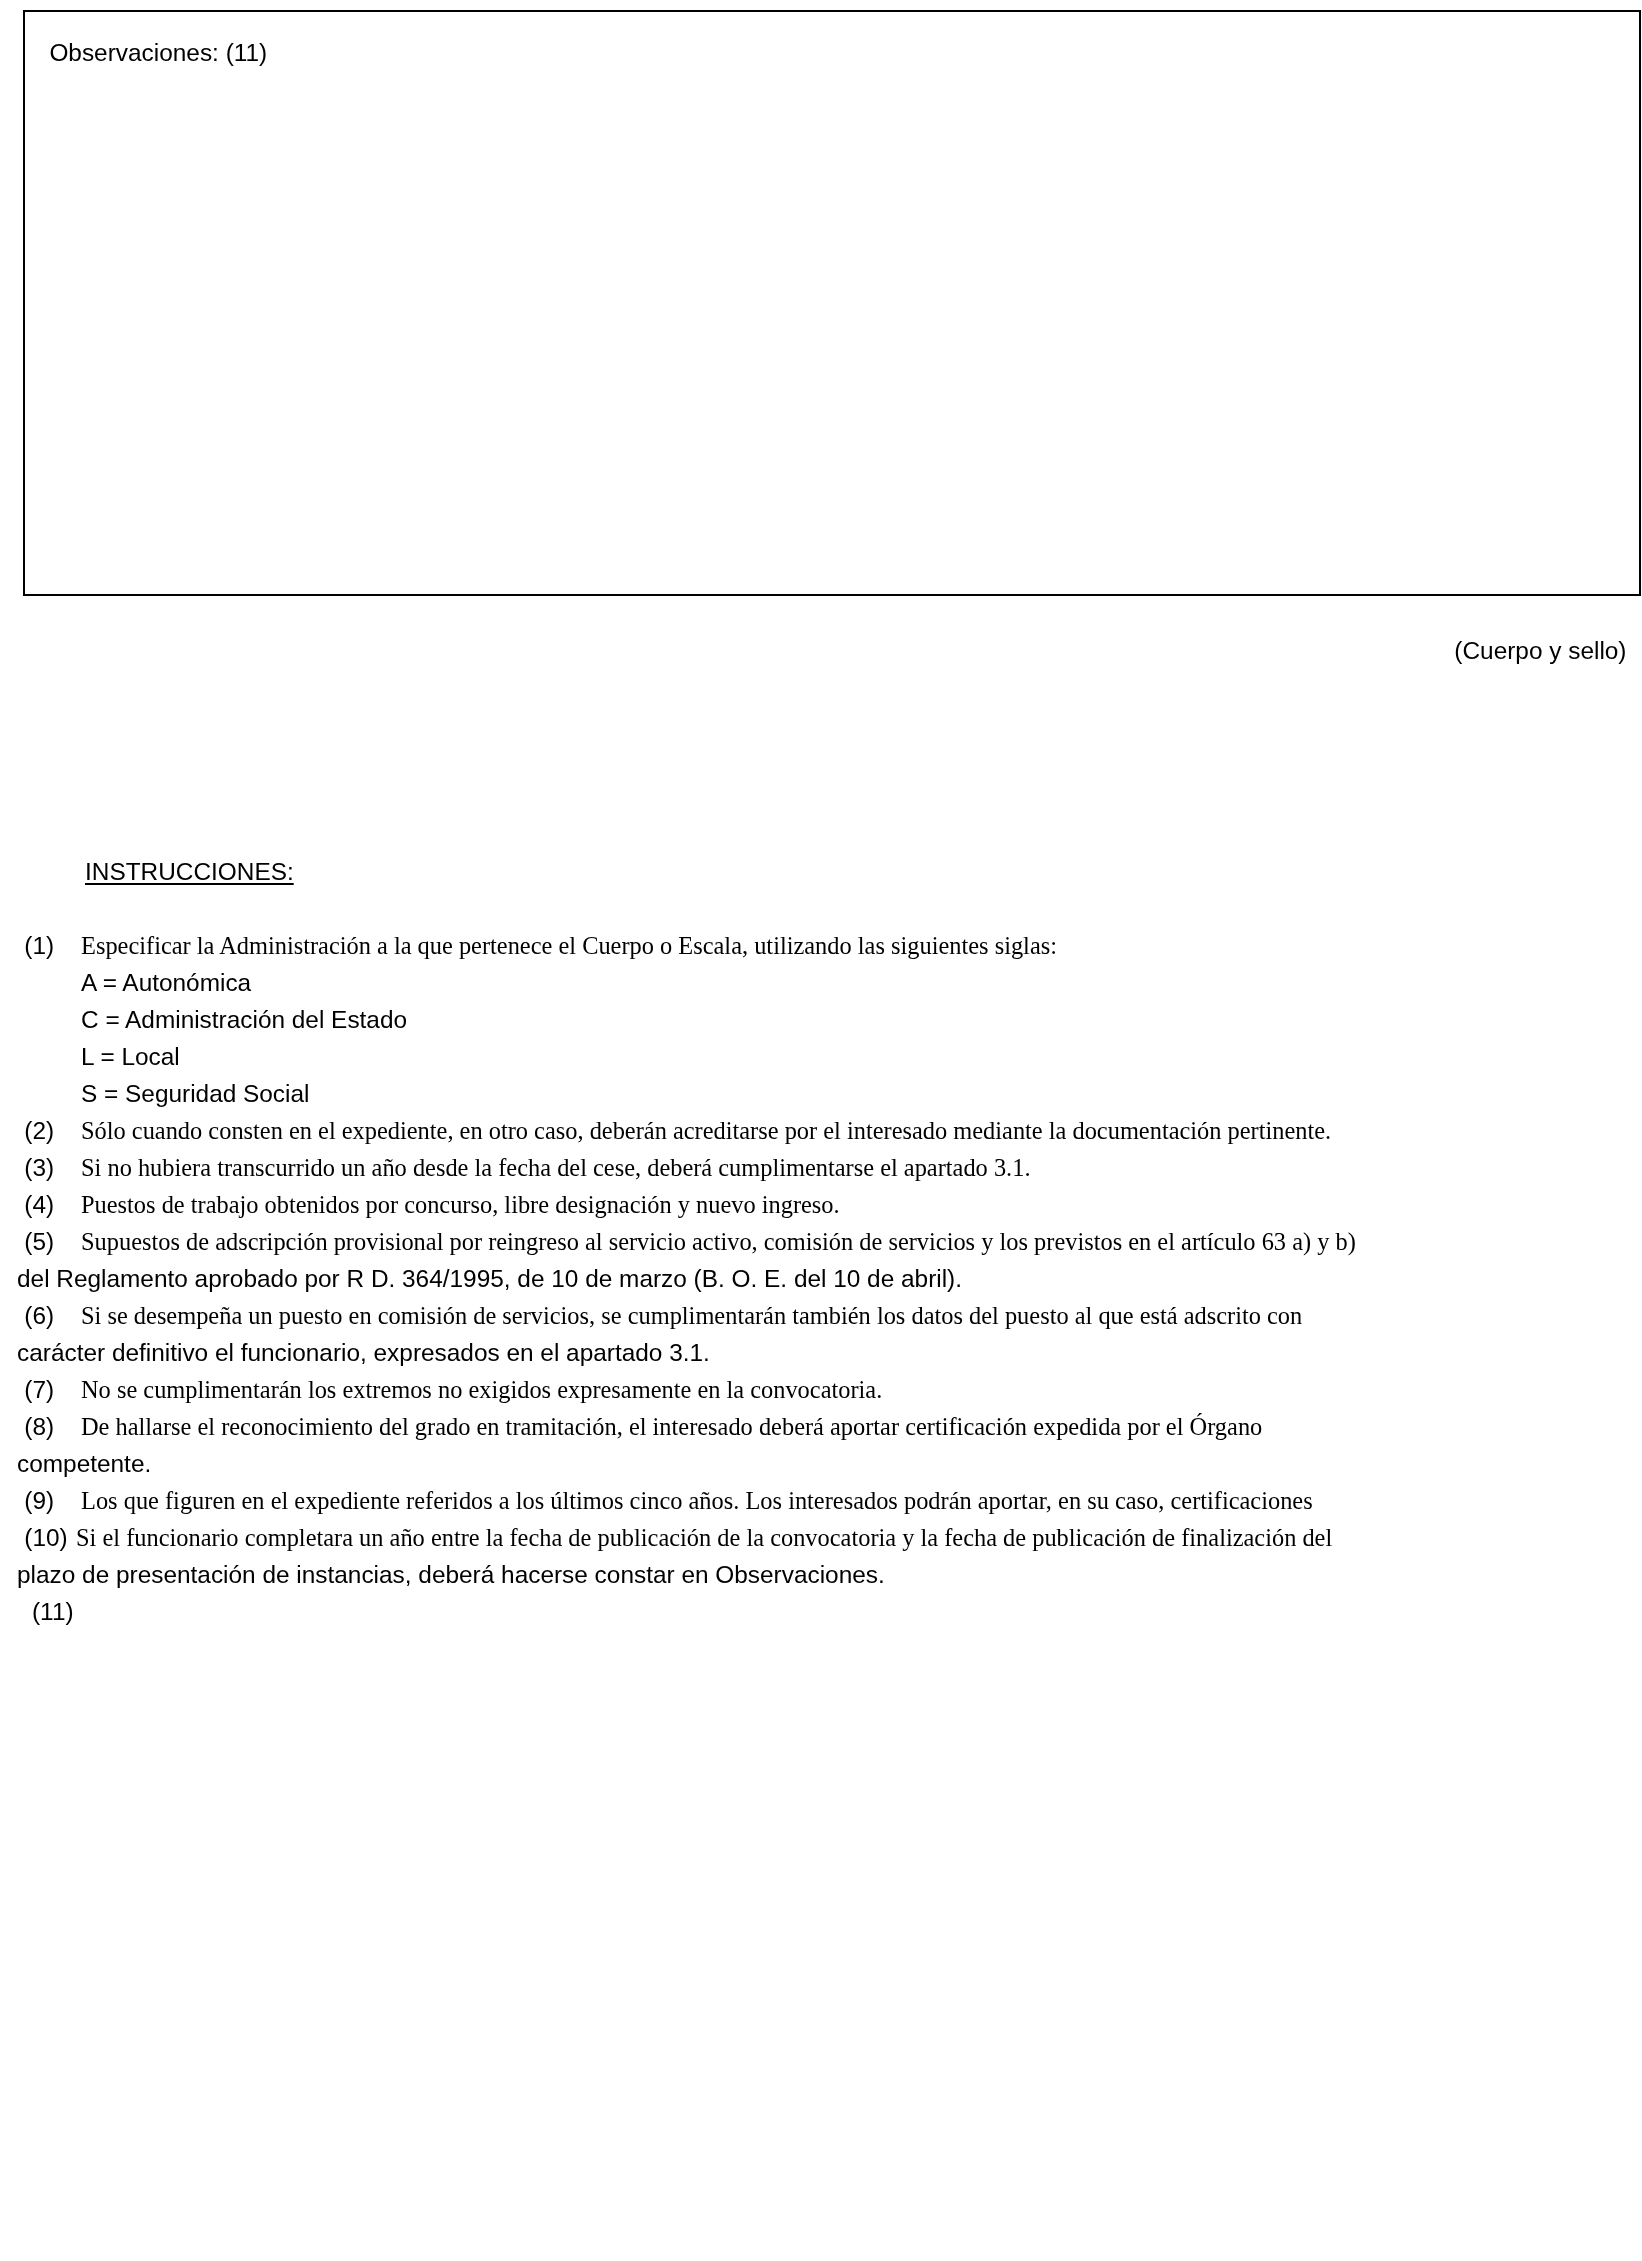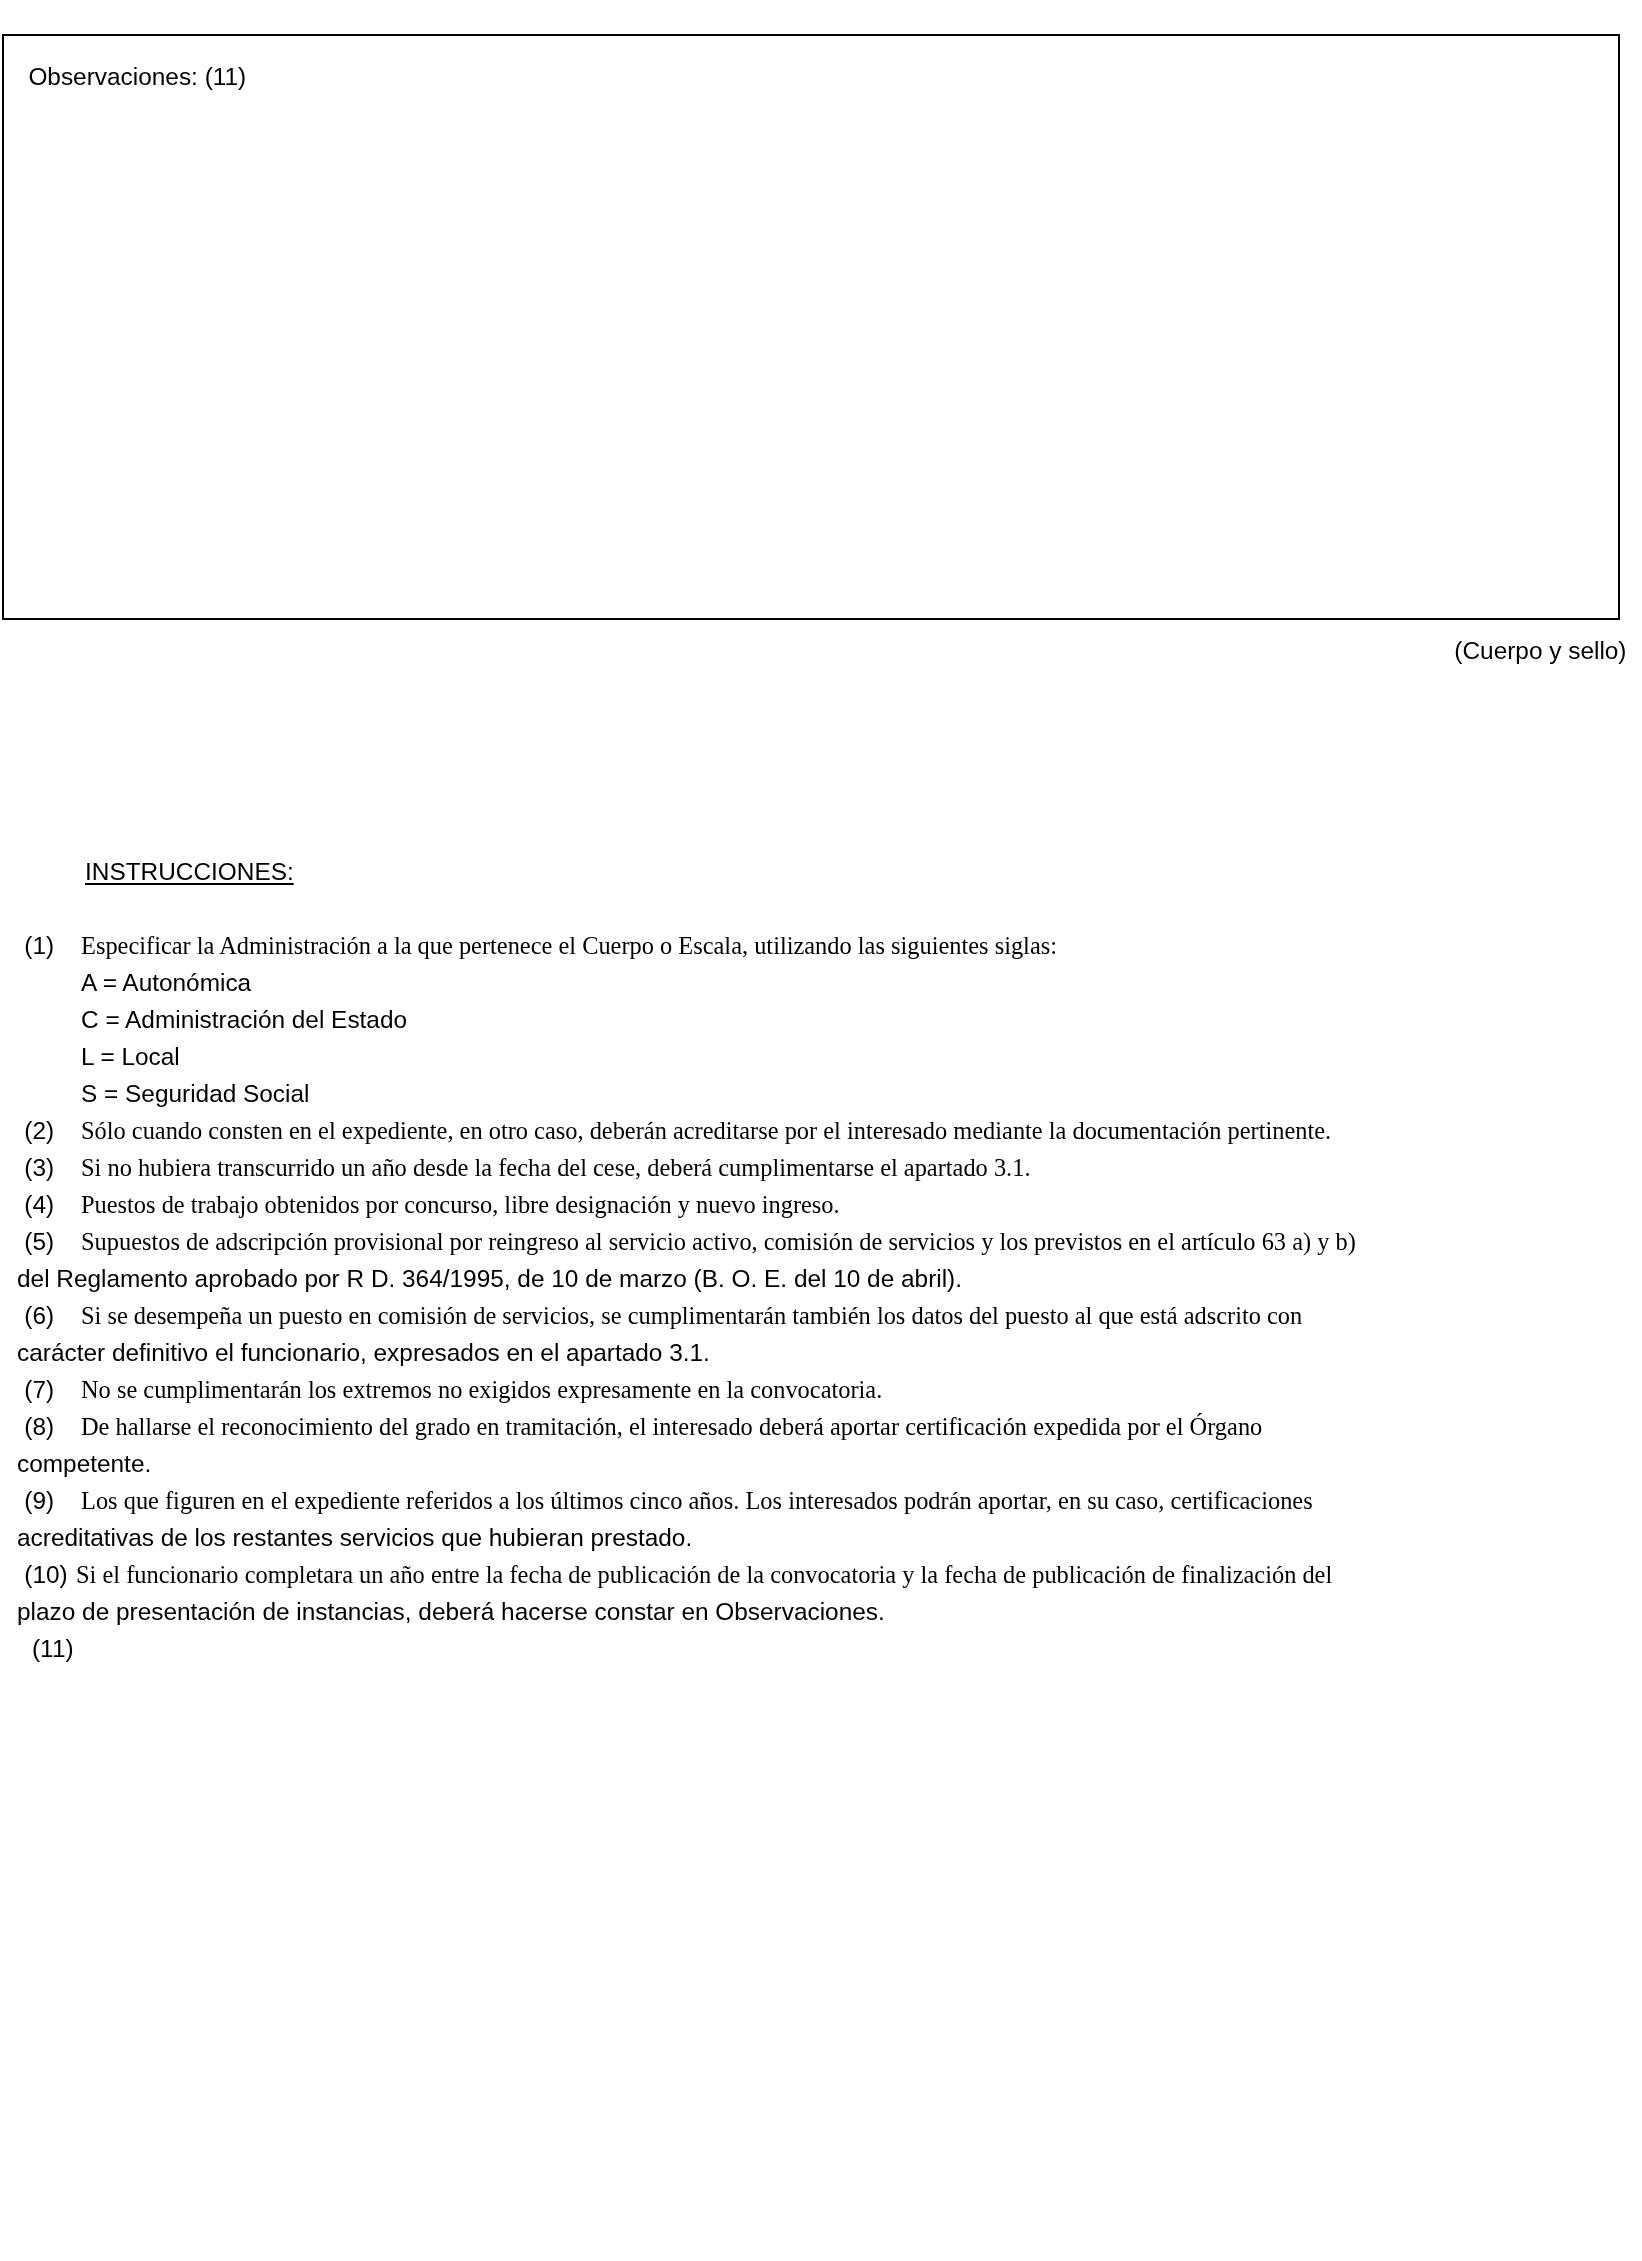--- a/index.html
+++ b/index.html
@@ -1,23 +1,23 @@
 <!DOCTYPE html>
 <html style="font-size:13px"><head>
 <meta charset="utf-8">
 <style>
   html, body { margin: 0; padding: 0; background: #ffffff; }
   body {
     width: 1642px; height: 2261px; position: relative; overflow: hidden;
     font-family: "Liberation Sans", sans-serif; color: #000000;
   }
   .obs-box {
-    position: absolute; left: 2px; top: 9.8px;
+    position: absolute; left: 23px; top: 9.8px;
     width: 1618px; height: 586px;
-    border: 2.4px solid #000000; box-sizing: border-box; margin-top: 24px;
+    border: 2.4px solid #000000; box-sizing: border-box;
   }
   .obs-label {
     position: absolute; left: 24.4px; top: 24.4px;
     font-size: 24.4px; line-height: 33px; white-space: nowrap;
   }
   .signature {
     position: absolute; right: 15.5px; top: 634px;
     font-size: 24.4px; line-height: 33px; white-space: nowrap;
   }
   .instr-title {
@@ -91,21 +91,20 @@
   <div class="line">
     <span class="n1">(8)</span>
     <span class="t1">De hallarse el reconocimiento del grado en tramitación, el interesado deberá aportar certificación expedida por el Órgano</span>
   </div>
   <div class="line">competente.</div>
 
   <div class="line">
     <span class="n1">(9)</span>
     <span class="t1">Los que figuren en el expediente referidos a los últimos cinco años. Los interesados podrán aportar, en su caso, certificaciones</span>
   </div>
-  <div class="line">acreditativas de los restantes servicios que hubieran prestado.</div>
 
   <div class="line">
     <span class="n1" style="left:7.3px">(10)</span>
     <span class="t1" style="left:59px">Si el funcionario completara un año entre la fecha de publicación de la convocatoria y la fecha de publicación de finalización del</span>
   </div>
   <div class="line">plazo de presentación de instancias, deberá hacerse constar en Observaciones.</div>
 
   <div class="line">
     <span class="n1" style="left:15px">(11)</span>
   </div>

